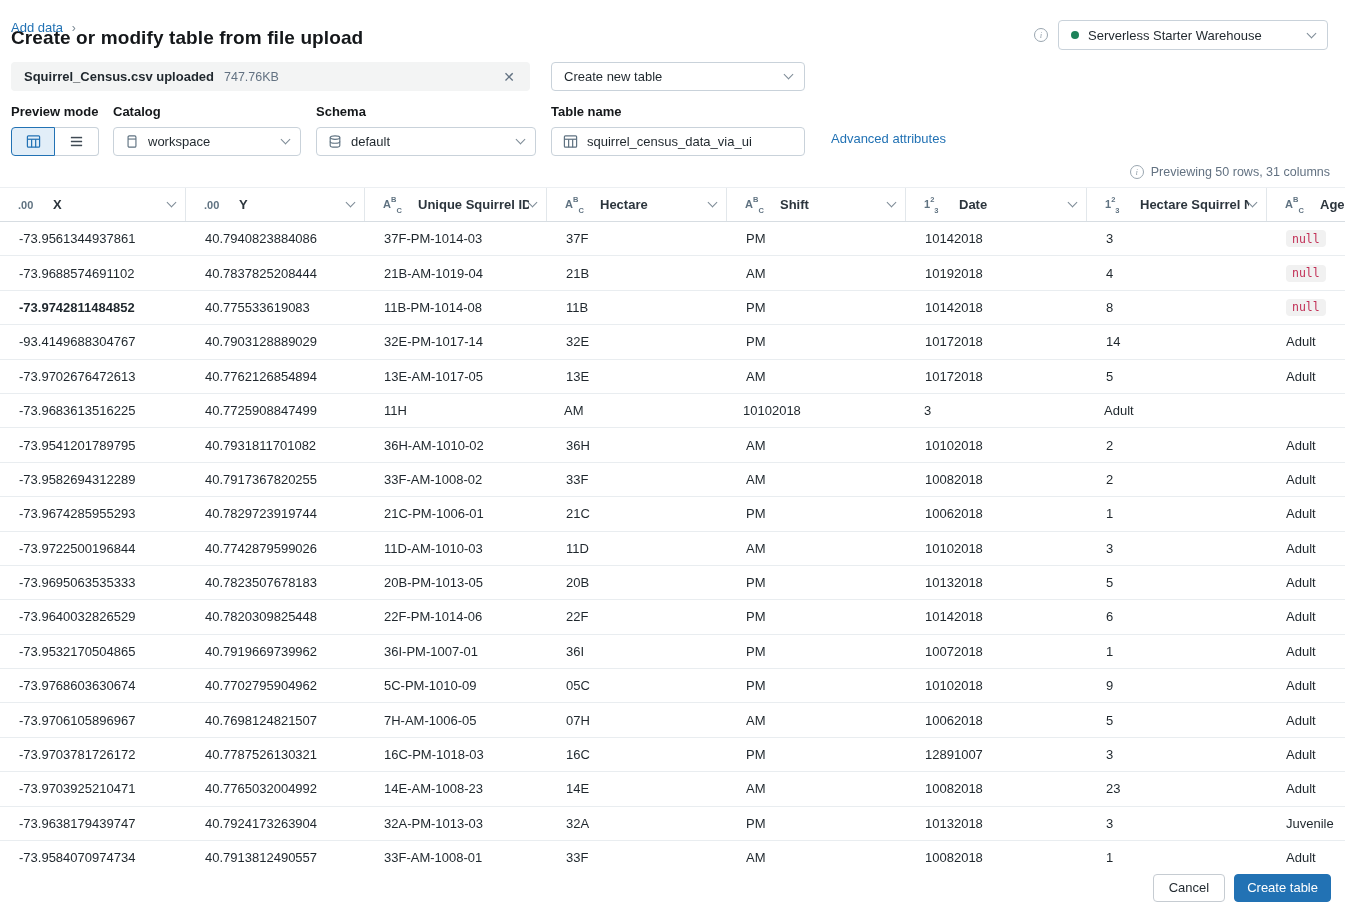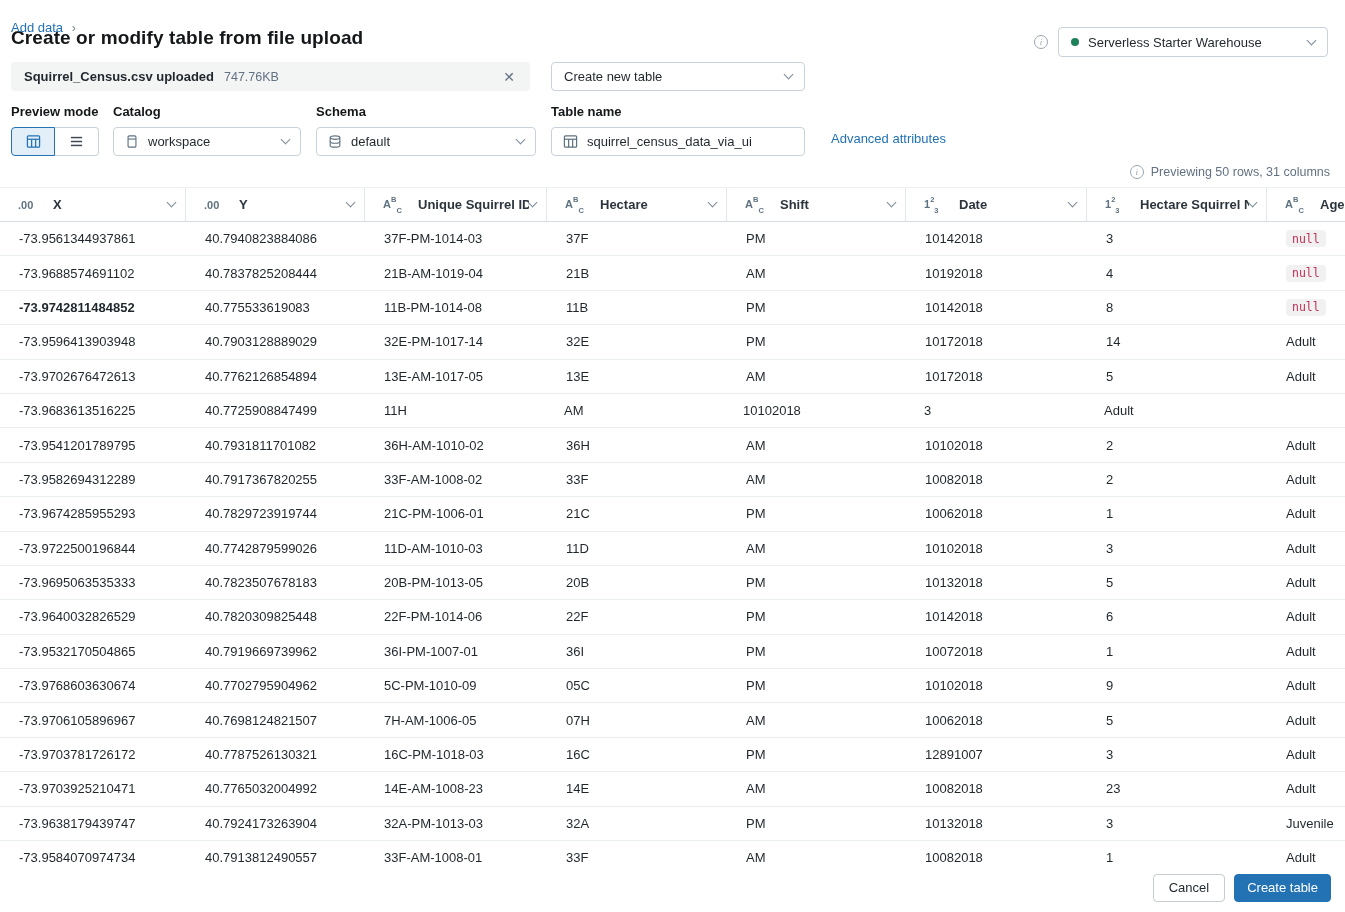--- a/index.html
+++ b/index.html
@@ -8,21 +8,21 @@
     width:1345px; height:912px; overflow:hidden;
     background:#ffffff; color:#1f272d;
     font-family:"Liberation Sans", sans-serif; font-size:13px;
   }
   .page { width:1345px; height:912px; display:flex; flex-direction:column; position:relative; }
 
   
   .topbar { position:relative; height:0; }
   .breadcrumb { position:absolute; left:11px; top:20px; font-size:13px; color:#2272b4; cursor:pointer; white-space:nowrap; }
   .breadcrumb .sep { color:#7d8b96; margin-left:5px; font-size:12px; }
-  .wh-area { position:absolute; right:17px; top:27px; display:flex; align-items:center; gap:10px; }
+  .wh-area { position:absolute; right:17px; top:20px; display:flex; align-items:center; gap:10px; }
   .info-circ { width:14px; height:14px; border:1px solid #9aa6b0; border-radius:50%; color:#9aa6b0;
     display:inline-flex; align-items:center; justify-content:center; font-size:9px; flex:none; }
   .info-circ::after { content:"i"; font-style:italic; font-family:"Liberation Serif",serif; }
   .wh-select { width:270px; height:30px; border:1px solid #c9d2da; border-radius:4px; background:#fff;
     display:flex; align-items:center; padding:0 12px; cursor:pointer; }
   .wh-dot { width:8px; height:8px; border-radius:50%; margin-right:9px; flex:none; }
   .wh-label { flex:1; font-size:13px; color:#1f272d; white-space:nowrap; overflow:hidden; }
 
   .page-title { margin:27px 0 0 11px; font-size:19px; font-weight:700; color:#14171a; letter-spacing:.1px; }
 
@@ -266,21 +266,21 @@
           <div class="td" style="width: 182px;">11B-PM-1014-08</div>
           <div class="td" style="width: 180px;">11B</div>
           <div class="td" style="width: 179px;">PM</div>
           <div class="td" style="width: 181px;">10142018</div>
           <div class="td" style="width: 180px;">8</div>
           <div class="td" style="width: 180px;">
             <span class="null-badge">null</span>
           </div>
         </div>
         <div class="tr">
-          <div class="td" style="width: 186px;">-73.9596413903948</div>
+          <div class="td" style="width: 186px;">-93.4149688304767</div>
           <div class="td" style="width: 179px;">40.7903128889029</div>
           <div class="td" style="width: 182px;">32E-PM-1017-14</div>
           <div class="td" style="width: 180px;">32E</div>
           <div class="td" style="width: 179px;">PM</div>
           <div class="td" style="width: 181px;">10172018</div>
           <div class="td" style="width: 180px;">14</div>
           <div class="td" style="width: 180px;">Adult</div>
         </div>
         <div class="tr">
           <div class="td" style="width: 186px;">-73.9702676472613</div>

